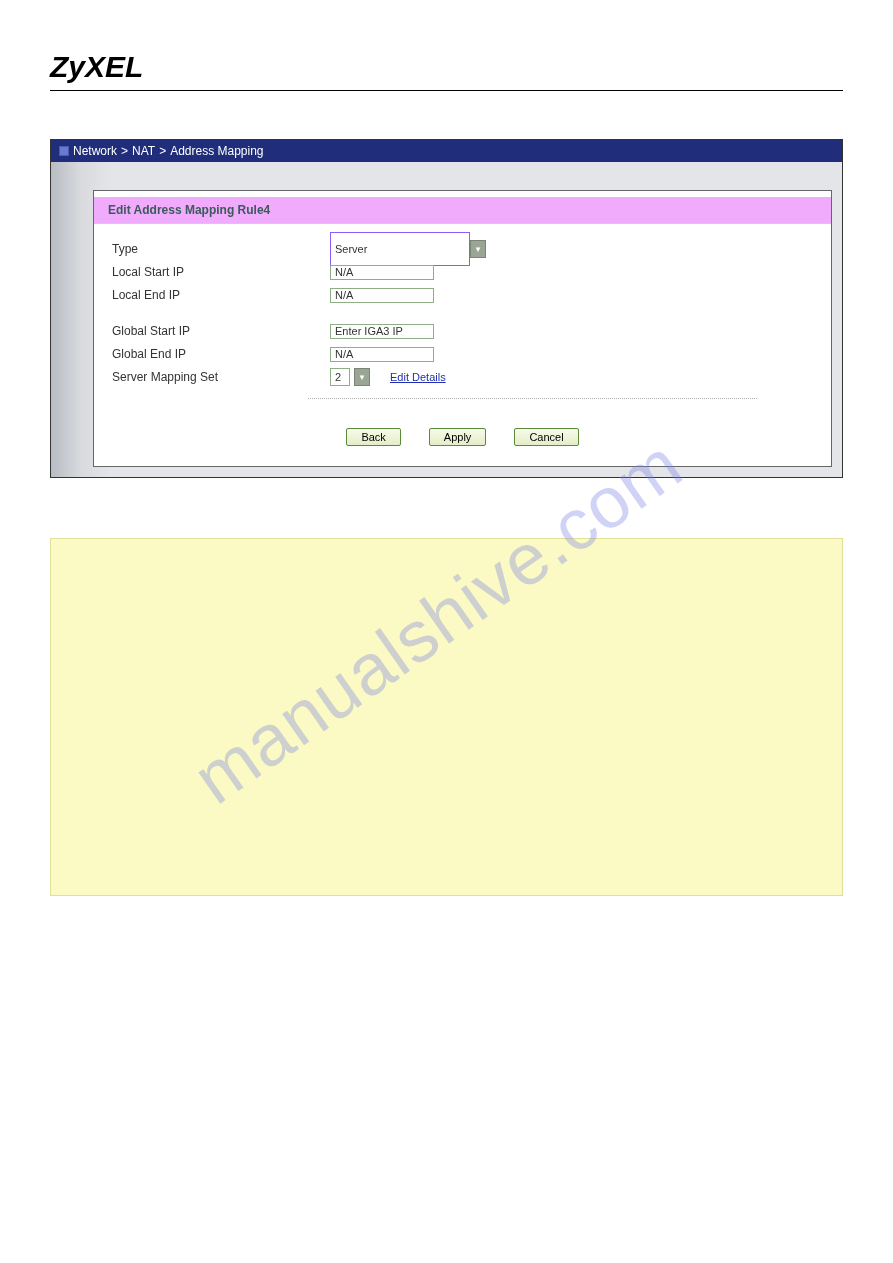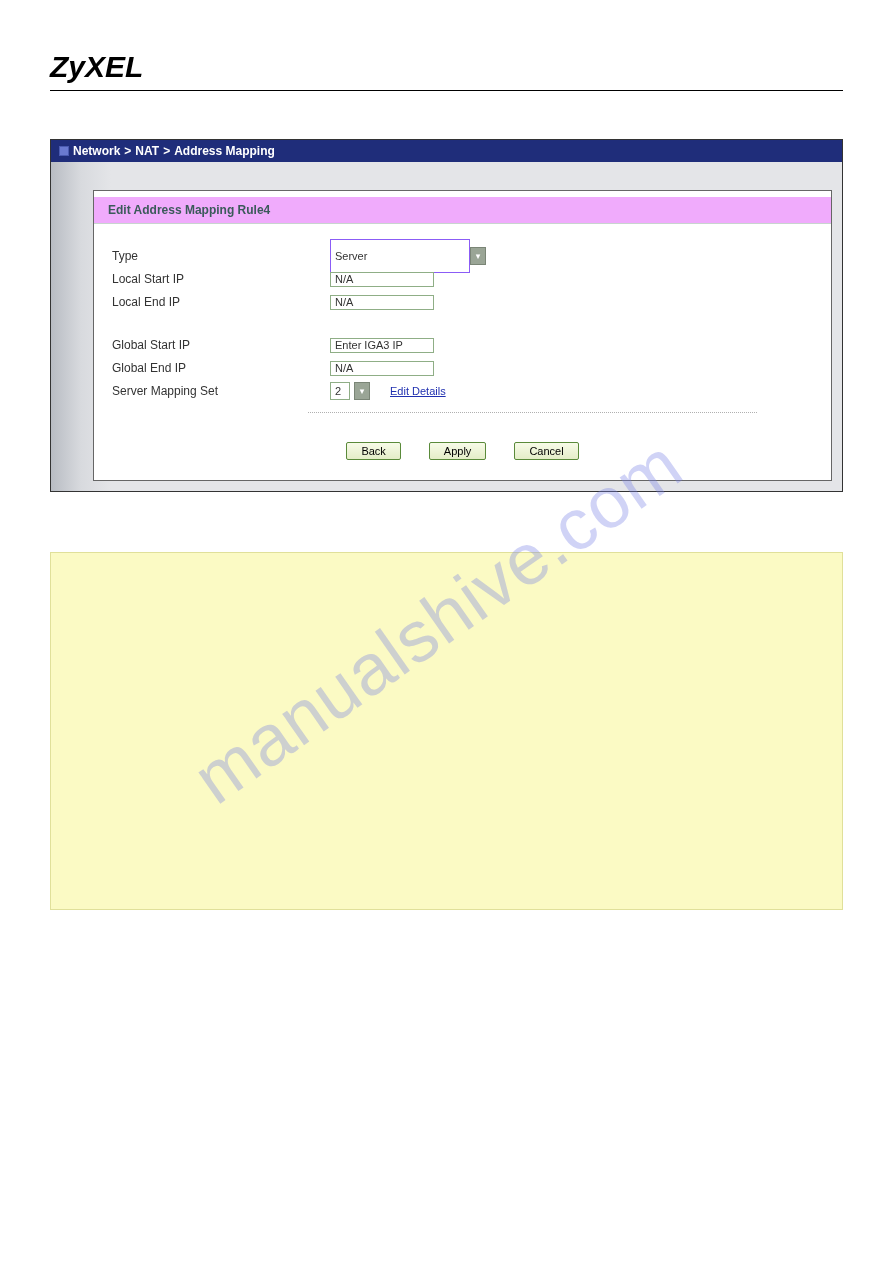--- a/index.html
+++ b/index.html
@@ -21,21 +21,21 @@
     border-bottom: 1px solid #000;
     margin-bottom: 48px;
   }
   .panel {
     border: 1px solid #333;
   }
   .breadcrumb {
     background: #1f2d7a;
     color: #fff;
     font-size: 12px;
-    font-weight: bold;
+    font-weight: normal;
     padding: 4px 8px;
     display: flex;
     align-items: center;
     gap: 4px;
   }
   .breadcrumb .bc-icon {
     width: 10px; height: 10px;
     display: inline-block;
     background: #6a7ad0;
     border: 1px solid #4a5ab0;
@@ -59,21 +59,20 @@
   }
   .form-area {
     padding: 14px 14px 10px 14px;
     font-size: 12px;
     color: #333;
   }
   .form-row {
     display: flex;
     align-items: center;
     height: 22px;
-    margin-top: 7px;
   }
   .form-row + .form-row { margin-top: 1px; }
   .gap-row { height: 14px; }
   .form-label {
     width: 222px;
     padding-left: 4px;
   }
   .dropdown {
     display: flex;
     align-items: center;

